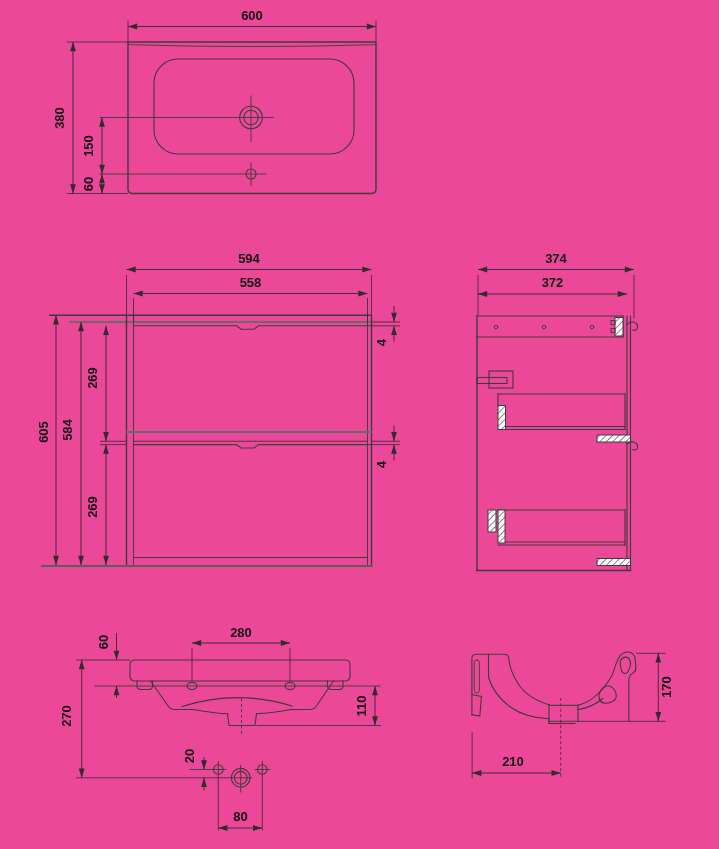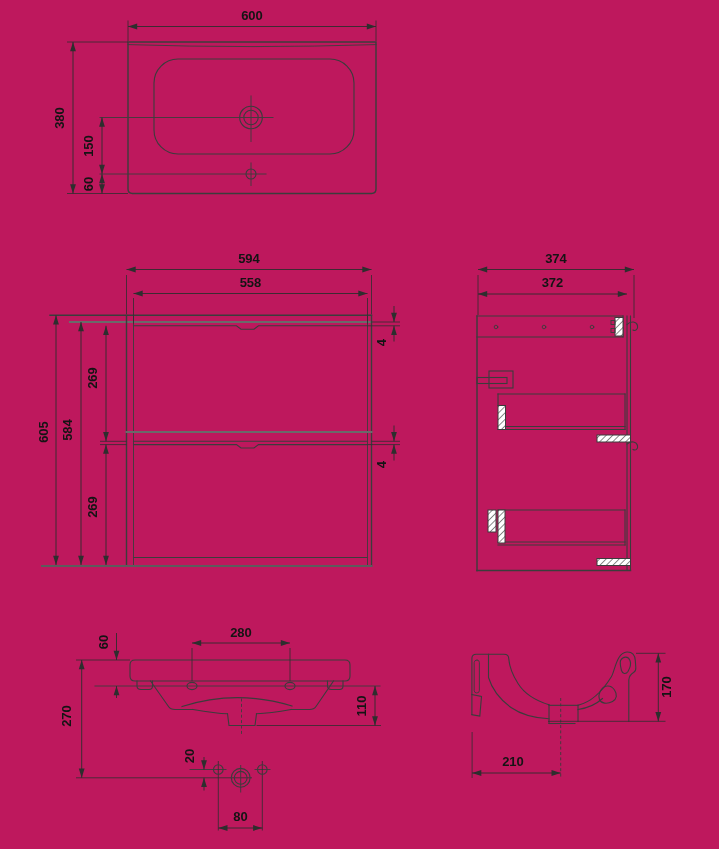--- a/index.html
+++ b/index.html
@@ -1,16 +1,16 @@
 <!DOCTYPE html>
 <html><head>
 <meta charset="utf-8">
 <style>
   html,body { margin:0; padding:0; background:#ffffff; }
-  .stage { position:relative; width:719px; height:849px; background:#be185d;
+  .stage { position:relative; width:719px; height:849px; background:#ec4899;
            font-family:"Liberation Sans", sans-serif; }
   svg { display:block; }
   .ln   { stroke:#3c3c3c; stroke-width:1.1; fill:none; stroke-linecap:square; }
   .ln13 { stroke:#3c3c3c; stroke-width:1.4; fill:none; stroke-linecap:square; }
   .thin { stroke:#3c3c3c; stroke-width:0.9; fill:none; stroke-linecap:square; }
   .gray { stroke:#6a6a6a; stroke-width:2.2; fill:none; stroke-linecap:square; }
   .gray18 { stroke:#5c5c5c; stroke-width:2; fill:none; stroke-linecap:square; }
   .dim  { stroke:#2e2e2e; stroke-width:0.9; fill:none; }
   .ext  { stroke:#2e2e2e; stroke-width:0.8; fill:none; }
   .dash { stroke:#3c3c3c; stroke-width:0.9; fill:none; stroke-dasharray:3 2.4; }

